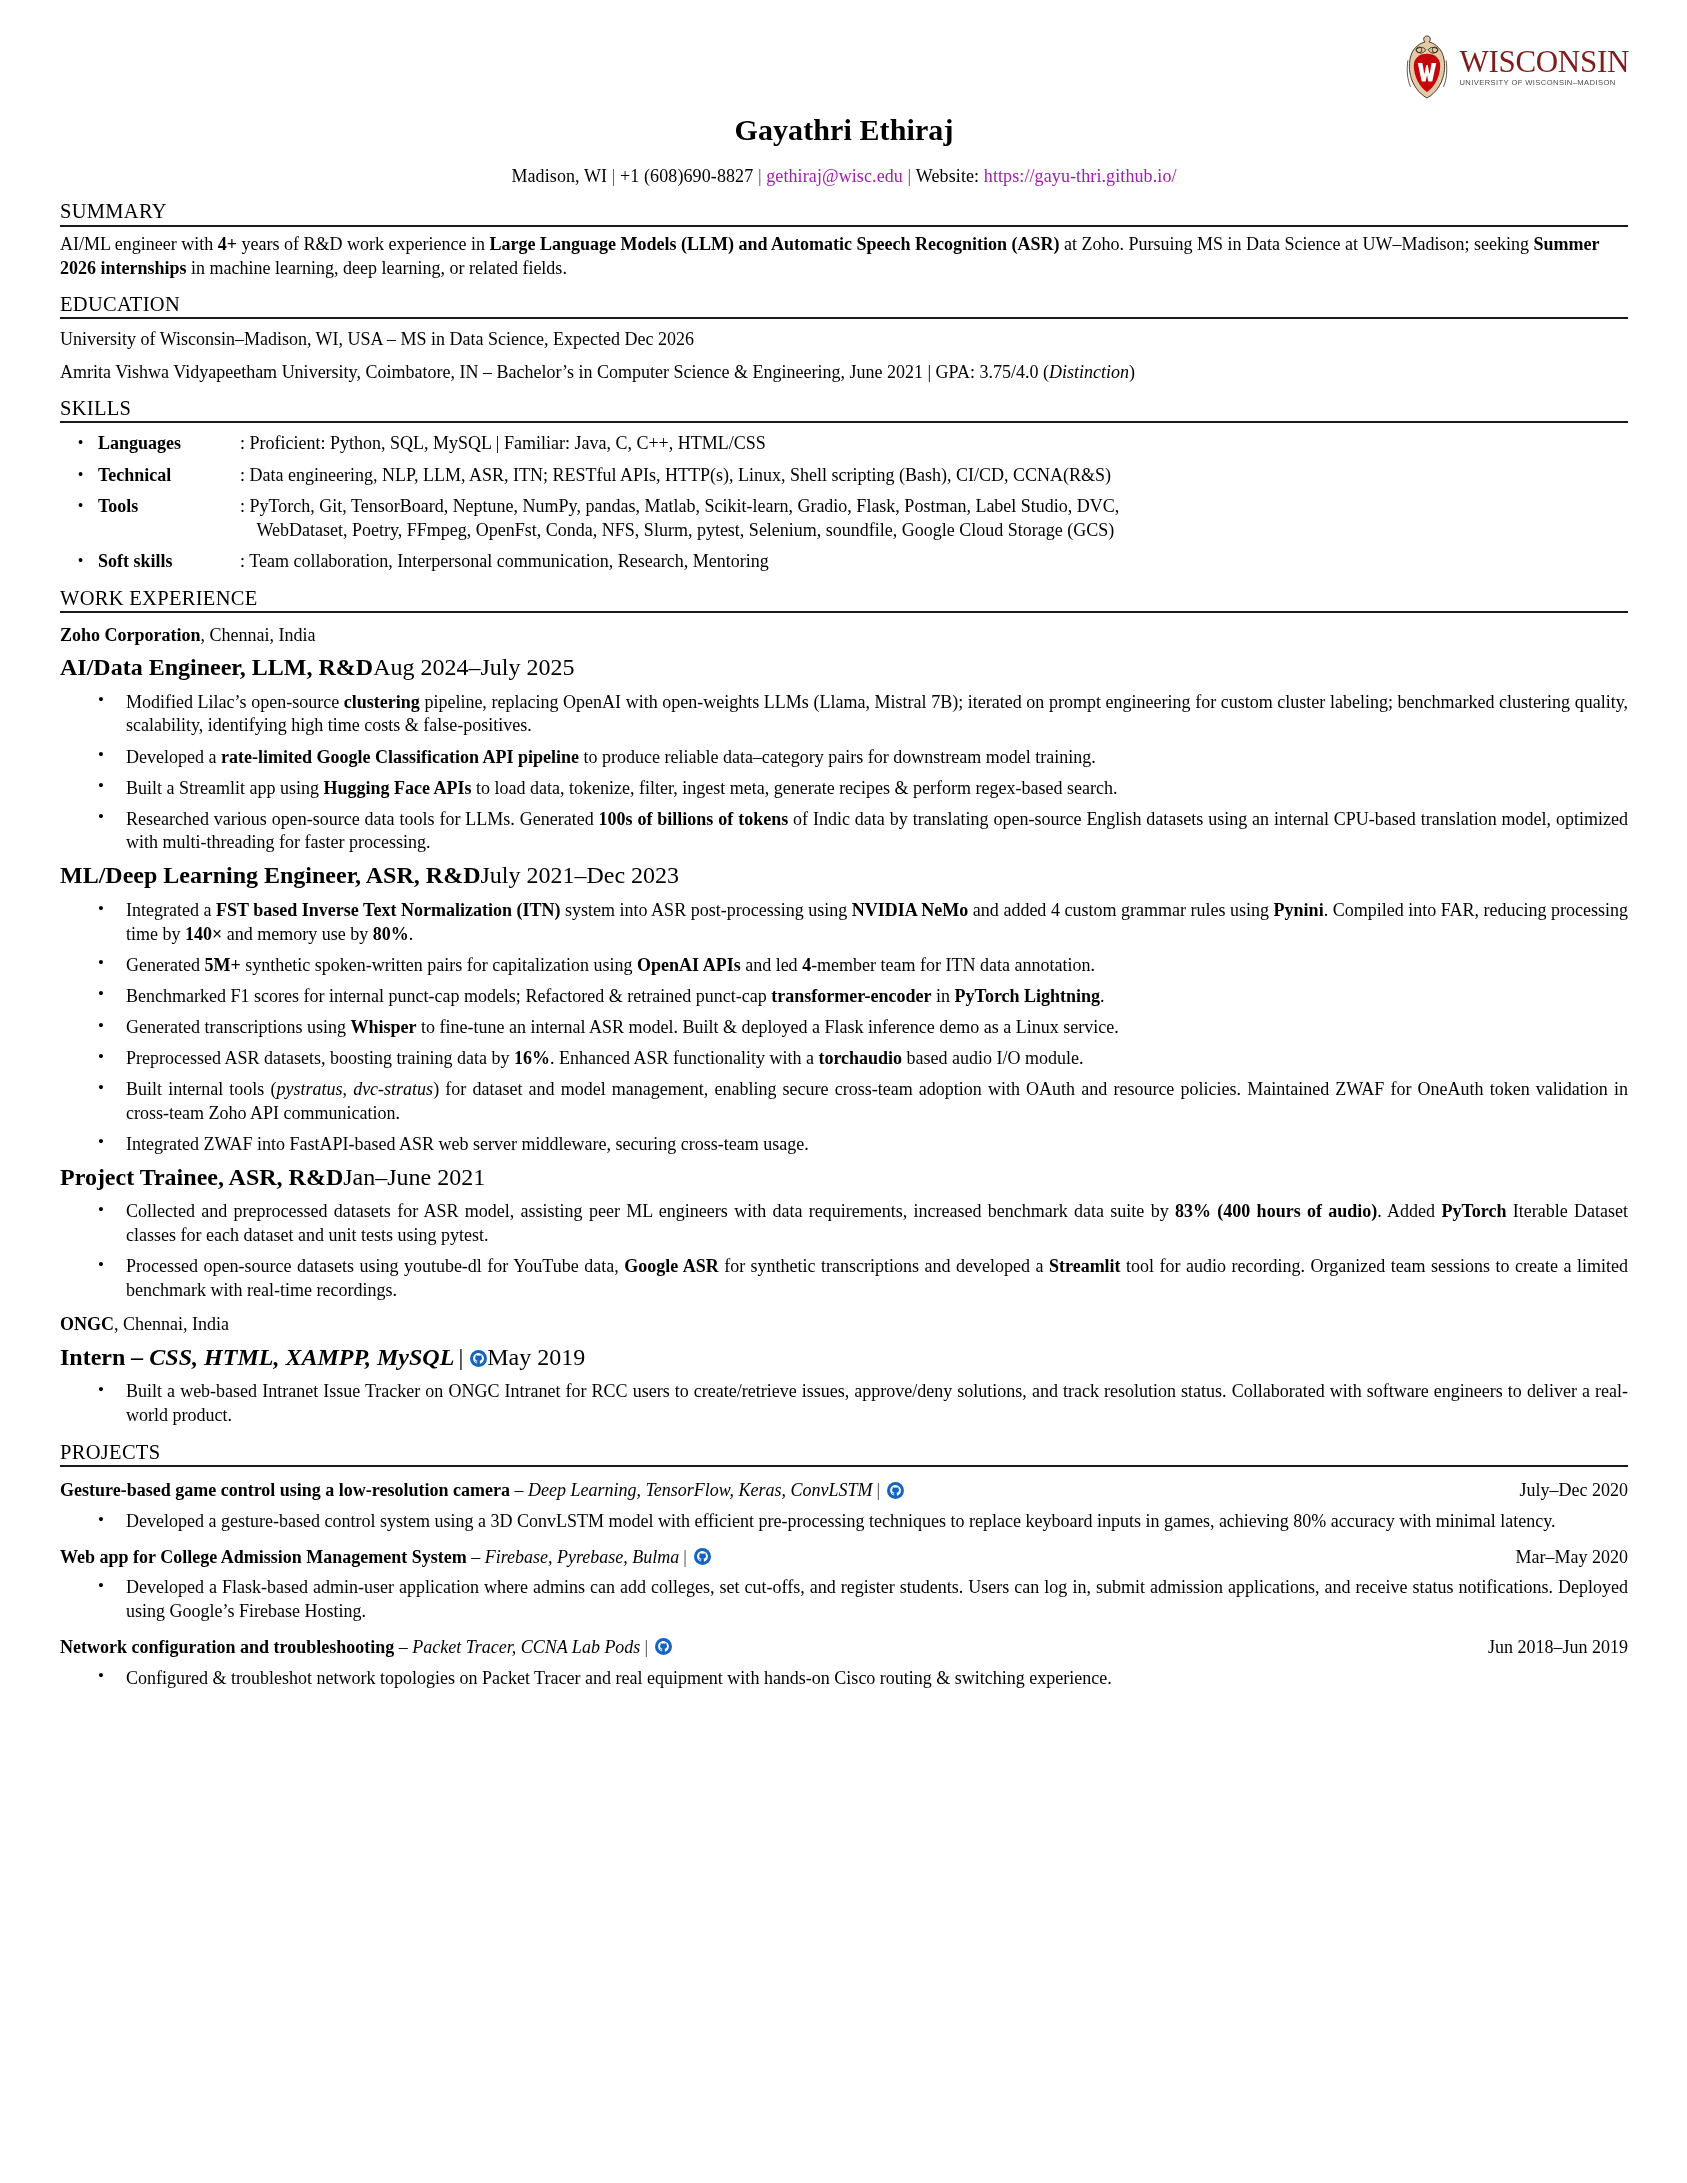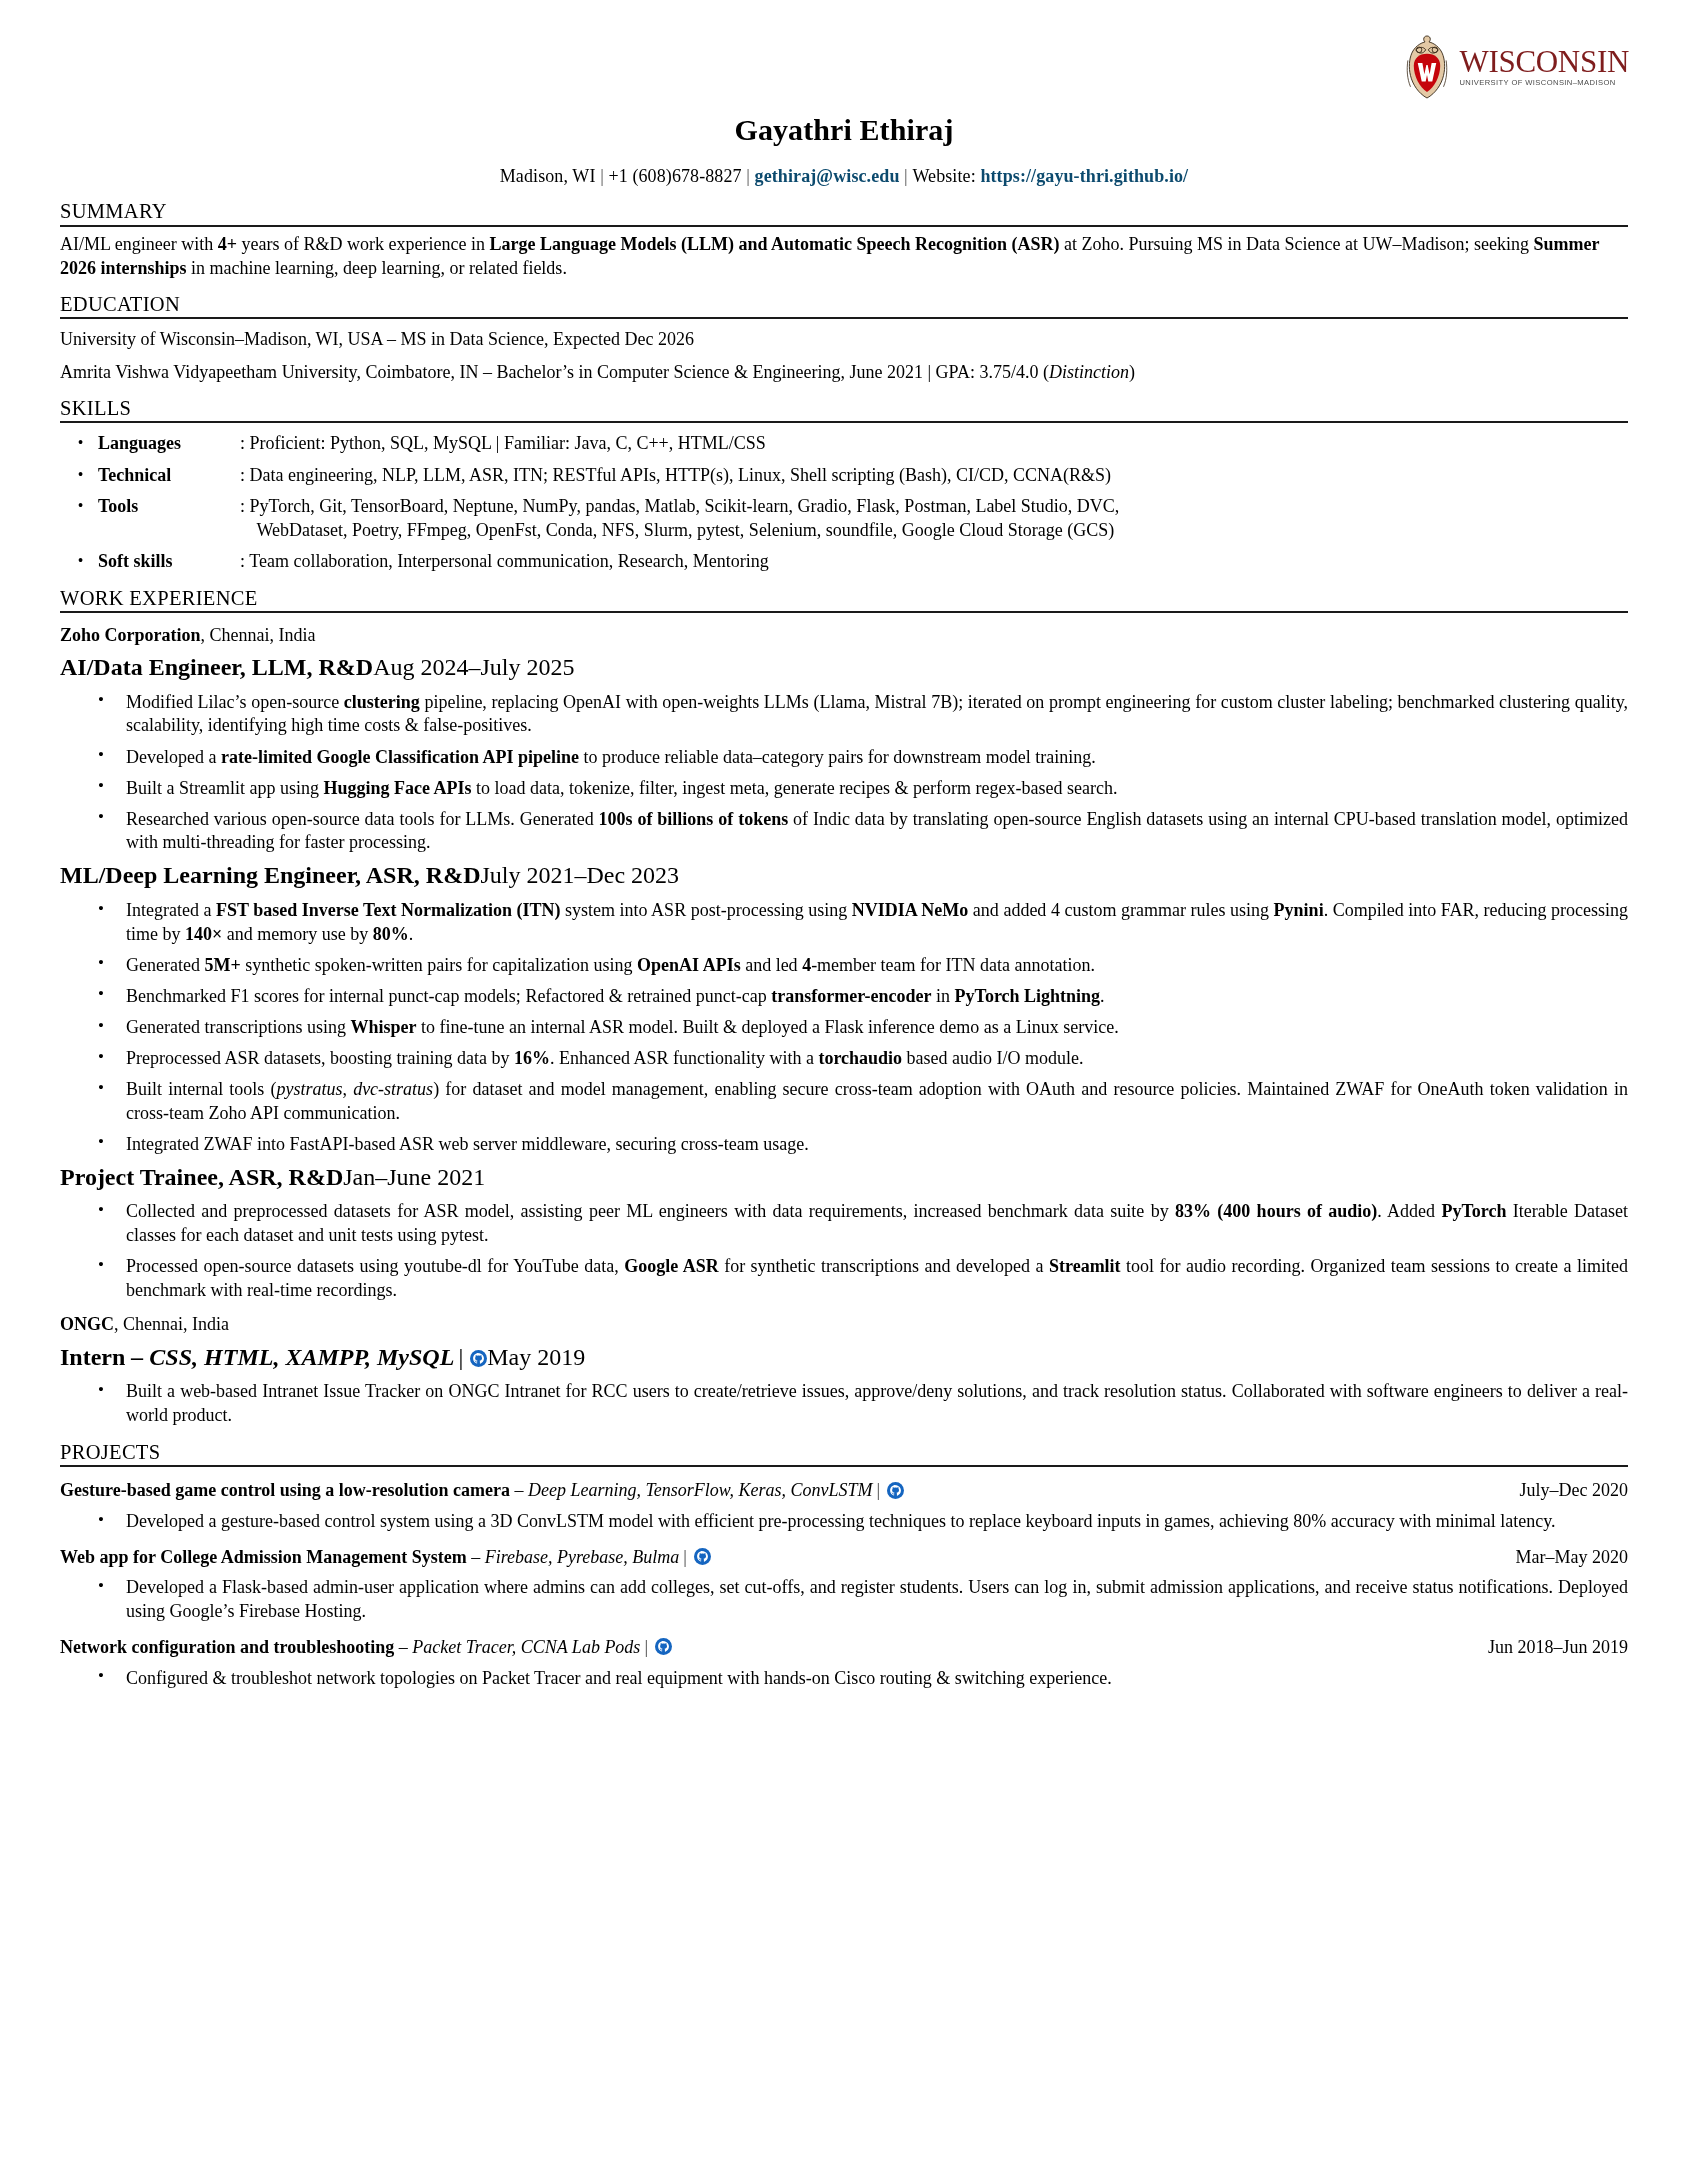--- a/index.html
+++ b/index.html
@@ -15,21 +15,21 @@
   
   .logo { position:absolute; right:58px; top:34px; display:flex; align-items:center; gap:6.6px; }
   .crest { width:52px; height:66px; }
   .logo-words { display:flex; flex-direction:column; justify-content:center; }
   .logo-wisconsin { color:#7f1d1d; font-size:31px; letter-spacing:-0.3px; line-height:0.95; font-family:"Liberation Serif", serif; }
   .logo-sub { color:#4a4a4a; font-size:7.6px; letter-spacing:0.4px; font-family:"Liberation Sans", sans-serif; margin-top:2px; }
 
   .name { text-align:center; font-size:30px; font-weight:bold; letter-spacing:0.1px; padding-top:93px; line-height:1.1; }
   .contact { text-align:center; font-size:18px; margin-top:13.2px; letter-spacing:0.1px; }
   .contact .sep { color:#555; padding:0 4.6px; }
-  .lnk { color:#0c4a6e;font-weight:bold; }
+  .lnk { color:#a21caf; }
 
   
   .sec { margin-top:13.2px; }
   .sec-title { font-size:20.5px; font-weight:normal; letter-spacing:0.3px; line-height:1.12; }
   .rule { border-bottom:2px solid #1a1a1a; margin-top:1.3px; }
 
   .para { font-size:18px; line-height:1.30; margin-top:6.6px; text-align:left; }
   .edu-line { font-size:18px; line-height:1.34; margin-top:8px; }
 
   
@@ -81,21 +81,21 @@
       <div class="logo-wisconsin">WISCONSIN</div>
       <div class="logo-sub">UNIVERSITY OF WISCONSIN–MADISON</div>
     </div>
   </div>
 
   <div class="inner">
 
     <h1 class="name">Gayathri Ethiraj</h1>
 
     <div class="contact">
-      <span>Madison, WI</span><span class="sep">|</span><span>+1 (608)678-8827</span><span class="sep">|</span><span class="lnk">gethiraj@wisc.edu</span><span class="sep">|</span><span>Website:</span> <span class="lnk">https://gayu-thri.github.io/</span>
+      <span>Madison, WI</span><span class="sep">|</span><span>+1 (608)690-8827</span><span class="sep">|</span><span class="lnk">gethiraj@wisc.edu</span><span class="sep">|</span><span>Website:</span> <span class="lnk">https://gayu-thri.github.io/</span>
     </div>
 
     <div class="sec">
       <div class="sec-title">SUMMARY</div>
       <div class="rule"></div>
       <div class="para"><span>AI/ML engineer with </span><b>4+</b><span> years of R&amp;D work experience in </span><b>Large Language Models (LLM) and Automatic Speech Recognition (ASR)</b><span> at Zoho. Pursuing MS in Data Science at UW–Madison; seeking </span><b>Summer 2026 internships</b><span> in machine learning, deep learning, or related fields.</span></div>
     </div>
 
     <div class="sec">
       <div class="sec-title">EDUCATION</div>

